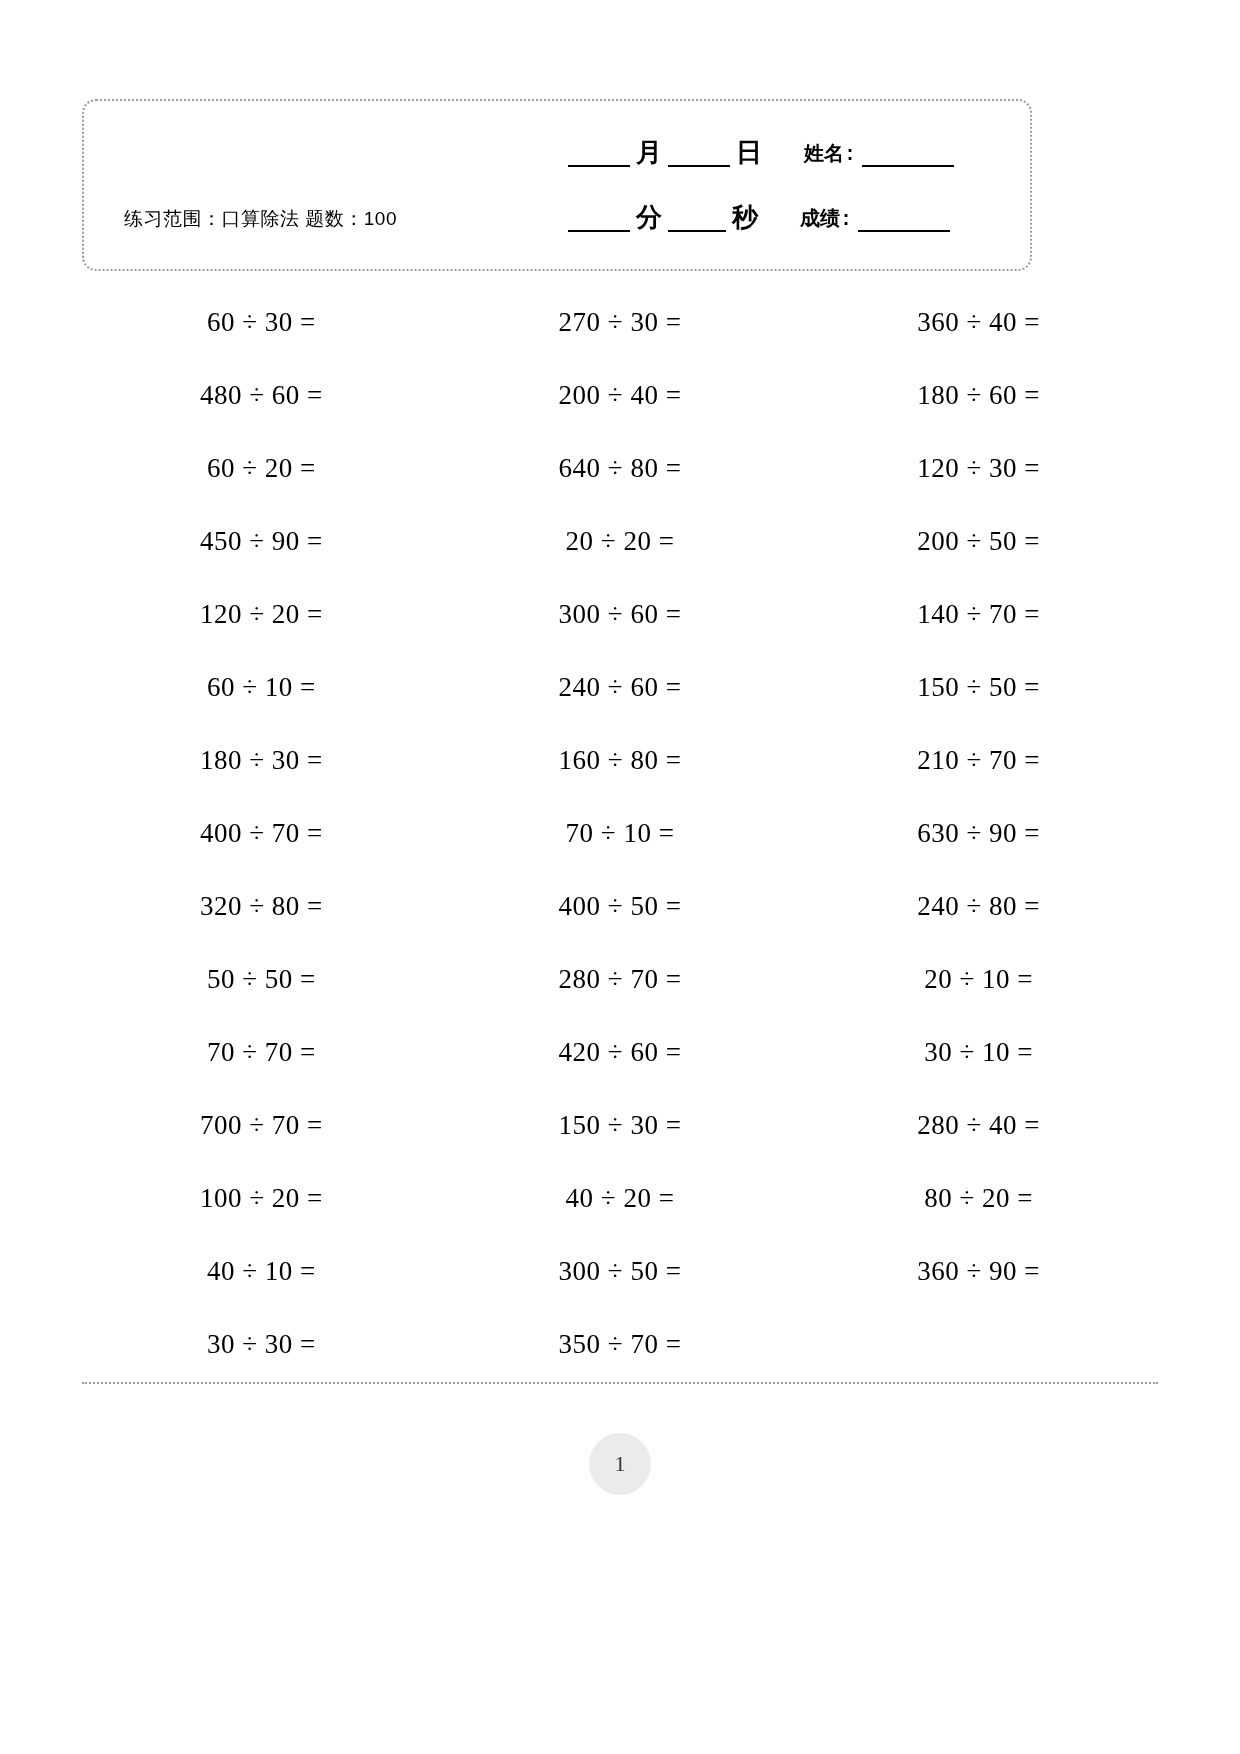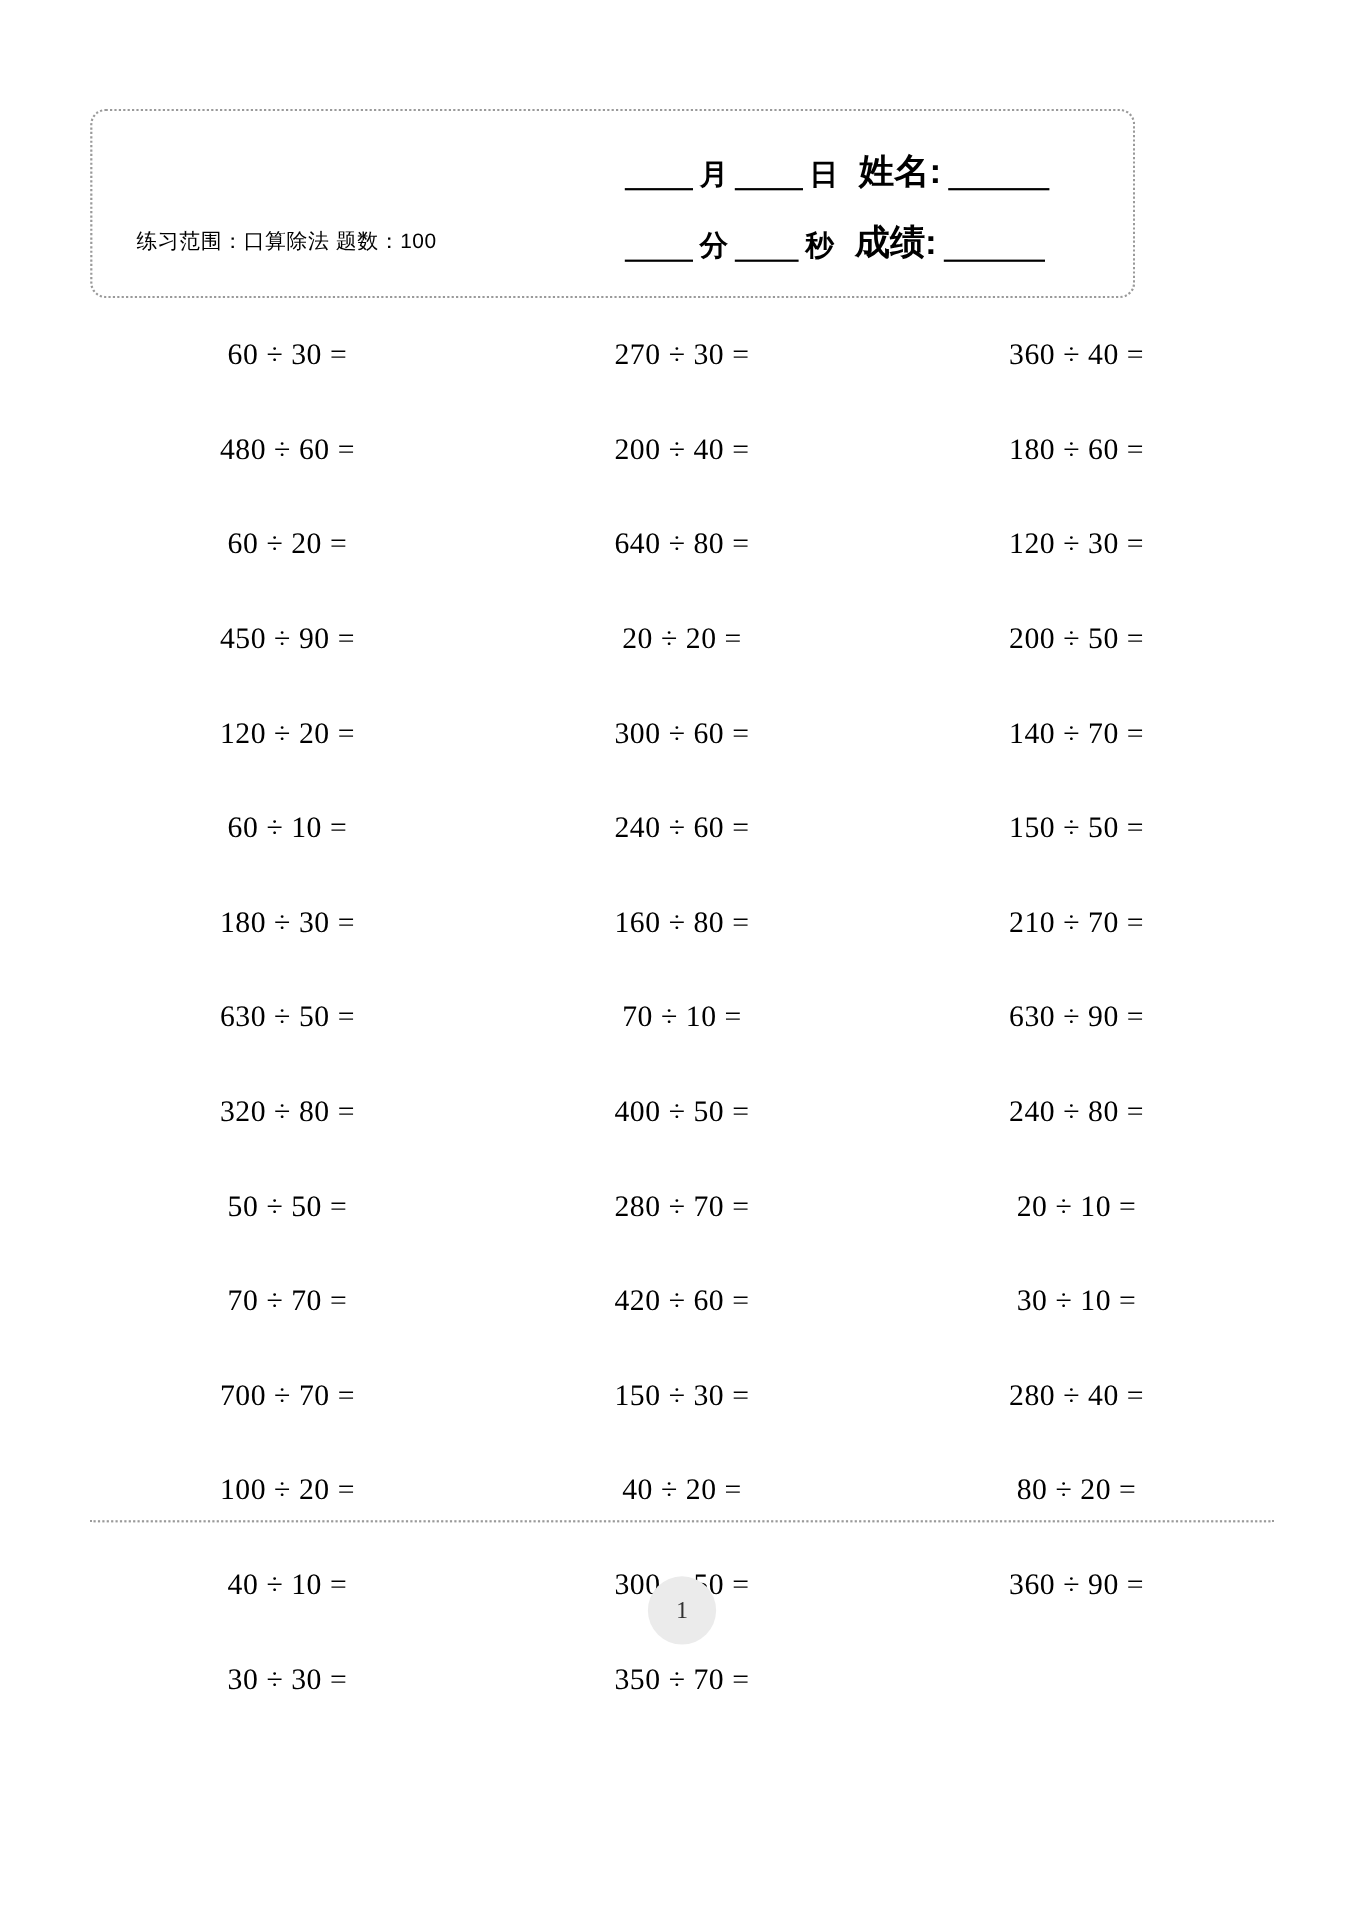--- a/index.html
+++ b/index.html
@@ -73,36 +73,37 @@
   .bl-55 { width: 58px; }
   .bl-90 { width: 92px; }
 
   .hdr-unit {
     font-size: 26px;
     font-weight: 700;
     line-height: 1;
     padding-bottom: 2px;
   }
   .hdr-label {
-    font-size: 32px;
+    font-size: 20px;
     font-weight: 700;
     line-height: 1;
     padding-bottom: 2px;
-    margin-left: 19px;
+    margin-left: 42px;
+    font-family: Liberation Mono, monospace;
   }
 
   
   .problems {
     position: absolute;
     left: 82px;
     top: 288px;
     width: 1076px;
     display: grid;
     grid-template-columns: repeat(3, 1fr);
-    row-gap: 17px;
+    row-gap: 4px;
   }
   .cell {
     height: 69px;
     display: flex;
     align-items: center;
     justify-content: center;
     font-size: 27px;
     font-family: "Liberation Serif", "DejaVu Serif", serif;
     white-space: nowrap;
     letter-spacing: 0.5px;
@@ -186,21 +187,21 @@
 
     <div class="cell">140 ÷ 70 =</div>
     <div class="cell">60 ÷ 10 =</div>
     <div class="cell">240 ÷ 60 =</div>
 
     <div class="cell">150 ÷ 50 =</div>
     <div class="cell">180 ÷ 30 =</div>
     <div class="cell">160 ÷ 80 =</div>
 
     <div class="cell">210 ÷ 70 =</div>
-    <div class="cell">630 ÷ 50 =</div>
+    <div class="cell">400 ÷ 70 =</div>
     <div class="cell">70 ÷ 10 =</div>
 
     <div class="cell">630 ÷ 90 =</div>
     <div class="cell">320 ÷ 80 =</div>
     <div class="cell">400 ÷ 50 =</div>
 
     <div class="cell">240 ÷ 80 =</div>
     <div class="cell">50 ÷ 50 =</div>
     <div class="cell">280 ÷ 70 =</div>
 

